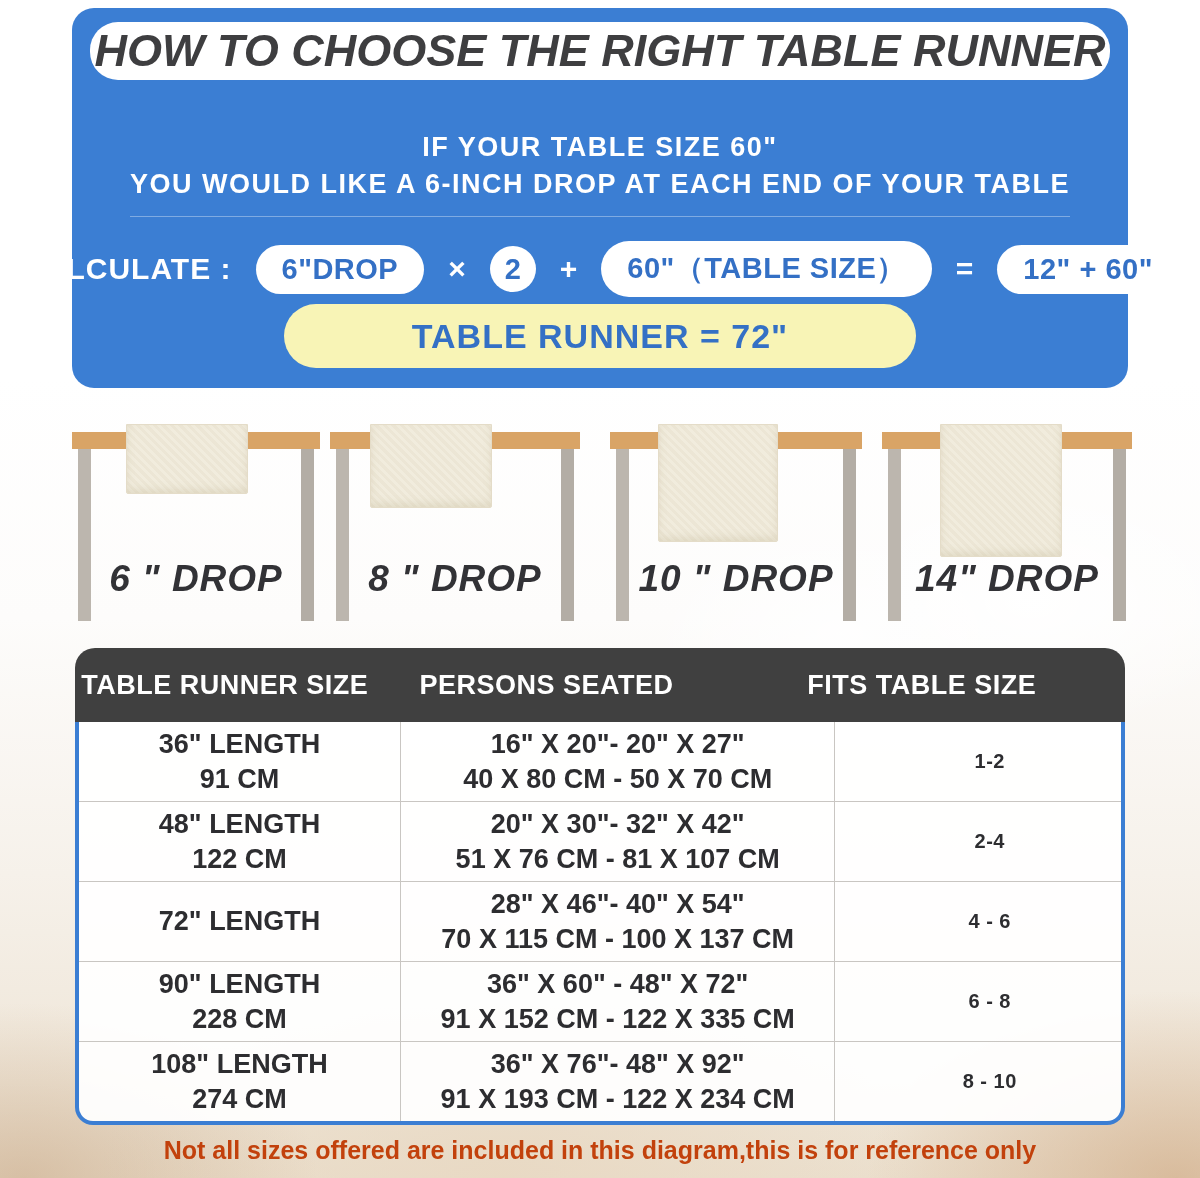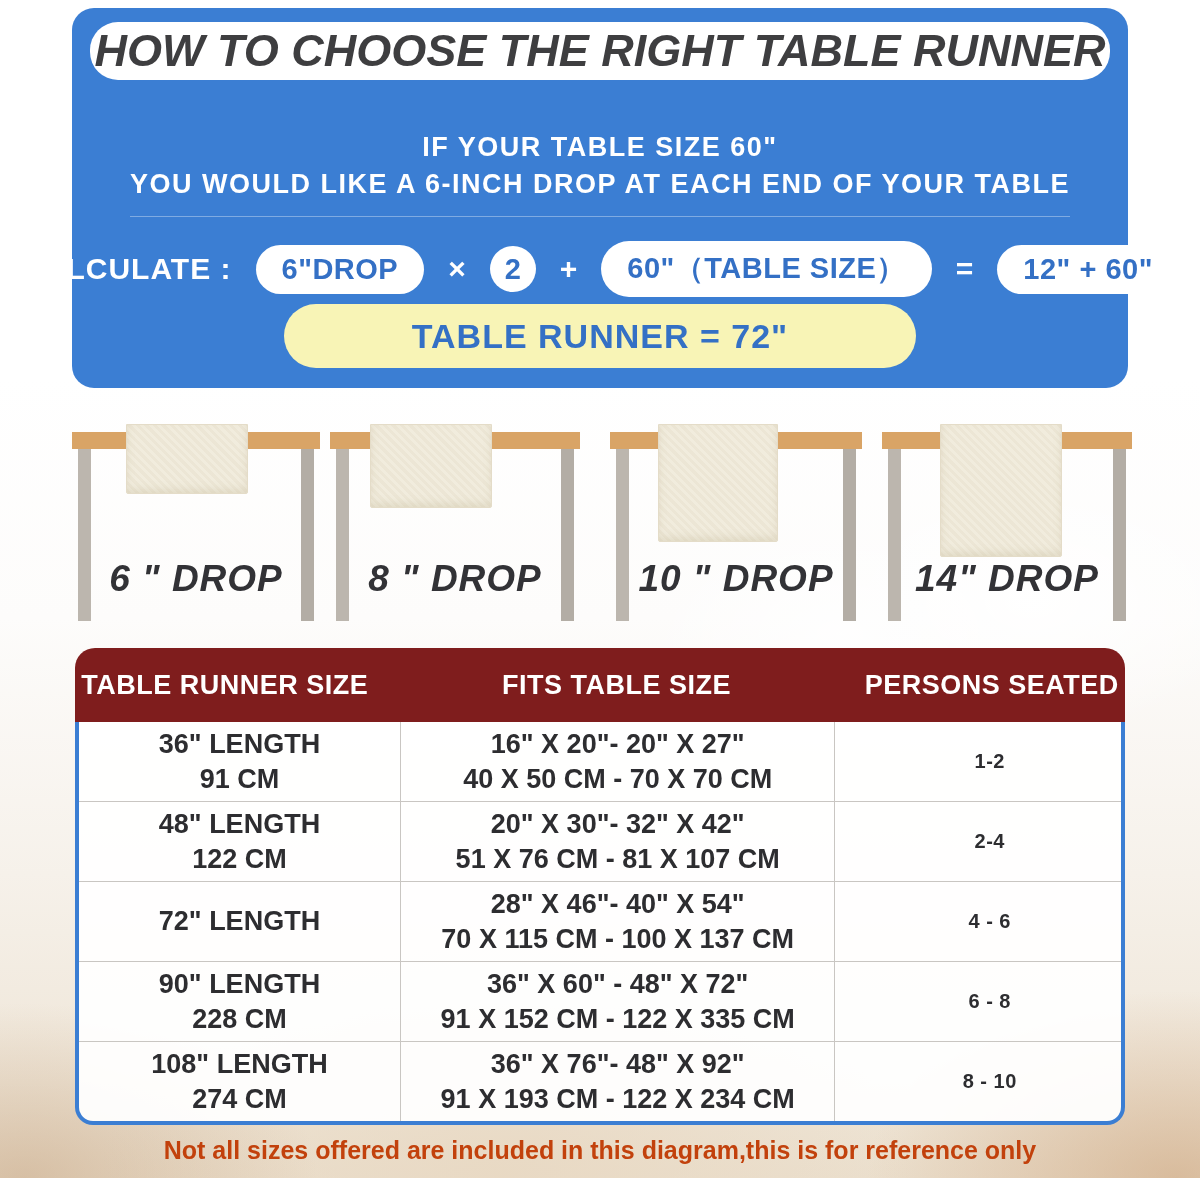--- a/index.html
+++ b/index.html
@@ -93,21 +93,21 @@
   .illus-4 .runner { left:58px; height:133px; }
   .drop-label {
     position:absolute; top:170px; left:0; width:100%; text-align:center;
     font-size:37px; font-weight:800; font-style:italic; color:#323236;
     letter-spacing:1px; white-space:nowrap;
   }
 
   
   .size-panel { position:absolute; left:75px; top:648px; width:1050px; }
   .tbl-header {
-    height:74px; background:#7f1d1d; border-radius:20px 20px 0 0;
+    height:74px; background:#404040; border-radius:20px 20px 0 0;
     display:flex; align-items:center;gap:39px;
   }
   .hc { color:#ffffff; font-weight:800; font-size:27px; text-align:center; letter-spacing:0.5px; }
   .c1 { width:30.8%; } .c2 { width:41.8%; } .c3 { width:27.4%; }
   .tbl-body {
     height:403px; background:rgba(255,255,255,0.93);
     border:4px solid #3b7ed3; border-top:none; border-radius:0 0 18px 18px;
     display:flex; flex-direction:column; overflow:hidden;
   }
   .trow { flex:1; display:flex; border-bottom:1px solid #c9c6c2; }
@@ -188,34 +188,34 @@
       <div class="leg leg-l"></div>
       <div class="leg leg-r"></div>
       <div class="drop-label">14" DROP</div>
     </div>
 
   </section>
 
   <section class="size-panel">
     <div class="tbl-header">
       <div class="hc c1">TABLE RUNNER SIZE</div>
+      <div class="hc c3">PERSONS SEATED</div>
       <div class="hc c2">FITS TABLE SIZE</div>
-      <div class="hc c3">PERSONS SEATED</div>
     </div>
 
     <div class="tbl-body">
 
       <div class="trow">
         <div class="cell c1">
           <div>36" LENGTH</div>
           <div>91 CM</div>
         </div>
         <div class="cell c2">
           <div>16" X 20"- 20" X 27"</div>
-          <div>40 X 50 CM - 70 X 70 CM</div>
+          <div>40 X 80 CM - 50 X 70 CM</div>
         </div>
         <div class="cell c3">
           <div class="persons">1-2</div>
         </div>
       </div>
 
       <div class="trow">
         <div class="cell c1">
           <div>48" LENGTH</div>
           <div>122 CM</div>

